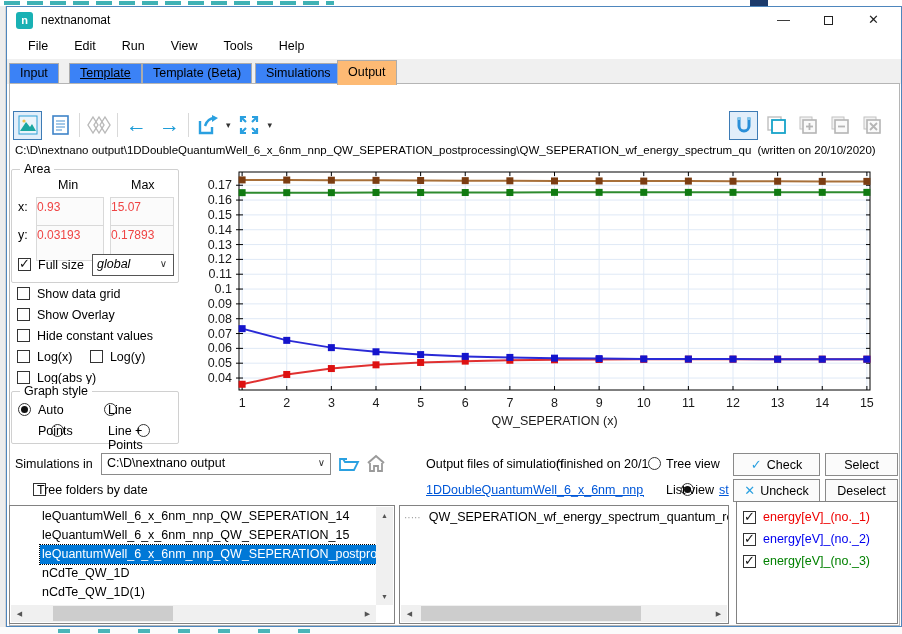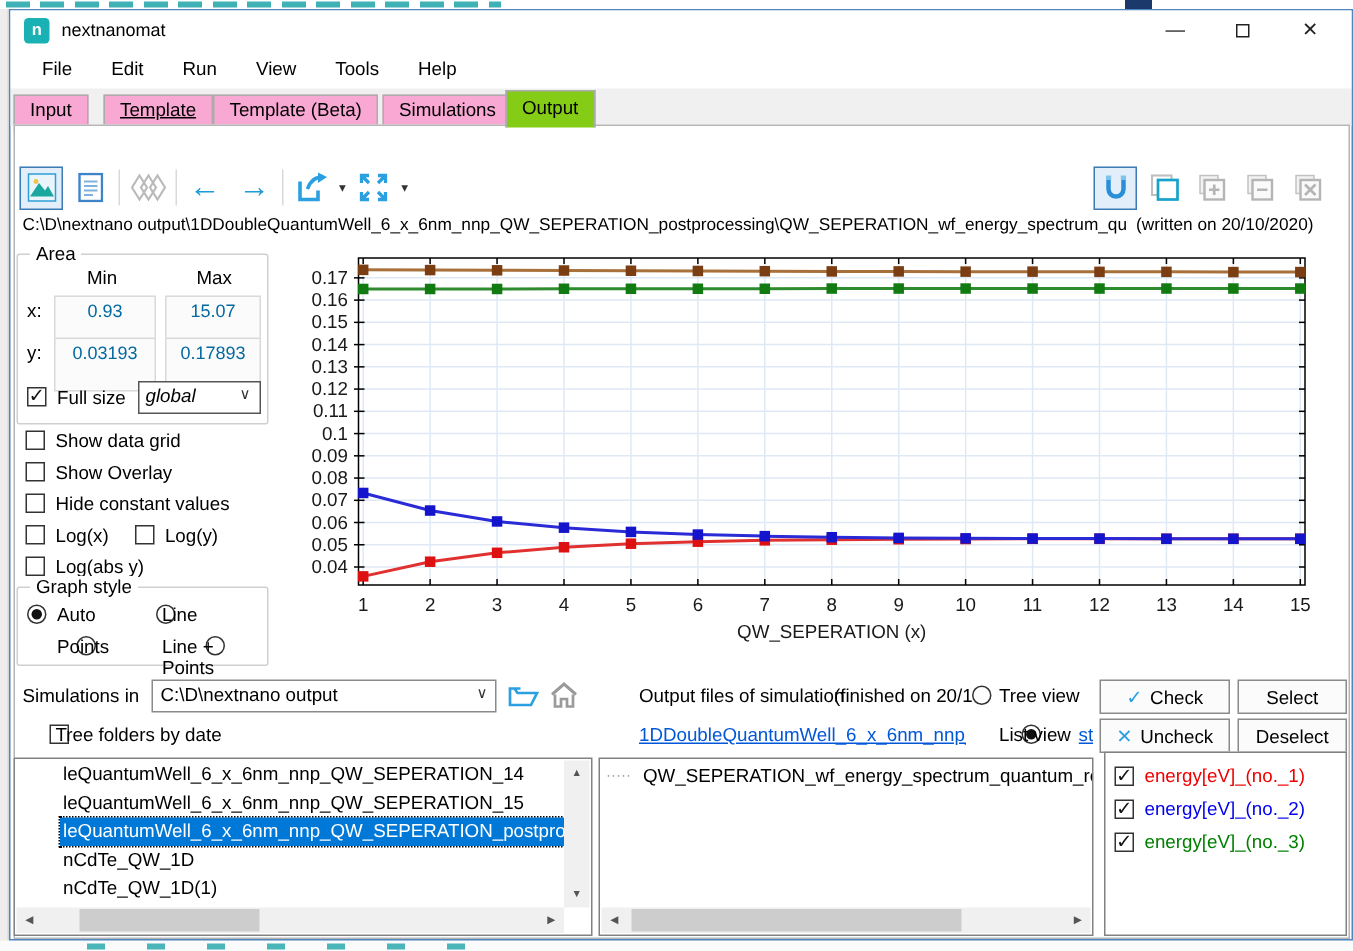--- a/index.html
+++ b/index.html
@@ -30,23 +30,23 @@
   .title-text { left:34px; top:6px; font-size:12px; }
   .wctl { top:0; width:45px; height:27px; text-align:center; line-height:26px; font-size:13px; color:#222; }
   .wctl.min { left:754px; } .wctl.max { left:799px; } .wctl.close { left:844px; }
   .maxbox { display:inline-block; width:9px; height:9px; border:1px solid #222; vertical-align:middle; }
 
   .menubar { left:0; top:26px; width:100%; height:26px; background:#fff; display:flex; align-items:center; padding-left:8px; }
   .menu-item { padding:4px 13px; font-size:12.5px; }
 
   
   .tabstrip { left:0; top:52px; width:100%; height:25px; background:#f0f0f0; }
-  .tab { position:absolute; top:4px; height:26px; background:#f9a8d4; border:1px solid #acacac;
+  .tab { position:absolute; top:4px; height:26px; background:#3b82f6; border:1px solid #acacac;
     padding:2px 10px 0 10px; font-size:12.5px; }
-  .tab.active { top:1px; height:25px; background:#84cc16; border-bottom:none; padding-top:4px; z-index:3; }
+  .tab.active { top:1px; height:25px; background:#fdba74; border-bottom:none; padding-top:4px; z-index:3; }
 
   .content-panel { left:2px; top:76px; width:891px; height:543px; background:#fff; border:1px solid #b5b5b5; }
 
   
   .subtabstrip { left:3px; top:77px; width:889px; height:24px; background:#f0f0f0; border-bottom:1px solid #c9c9c9; }
   .subtab { position:absolute; left:2px; top:1px; height:23px; background:#fff; border:1px solid #9a9a9a; border-bottom:none;
     padding:4px 10px 0 10px; font-size:12px; white-space:nowrap; }
 
   
   .tbtn { width:29px; height:29px; border:1px solid transparent; display:flex; align-items:center; justify-content:center; }
@@ -56,21 +56,21 @@
   .tsep { width:1px; height:24px; background:#d9d9d9; }
 
   
   .path-row { left:8px; top:137px; width:880px; height:16px; display:flex; font-size:11.5px; white-space:nowrap; }
   .path-text { overflow:hidden; max-width:740px; }
   .written-text { margin-left:6px; }
 
   
   .groupbox { border:1px solid #d0d0d0; border-radius:2px; }
   .gb-legend { position:absolute; top:-8px; left:8px; background:#fff; padding:0 4px; font-size:12.5px; }
-  .field { background:#fbfbfb; border:1px solid #d9d9d9; color:#0369a1; text-align:center; font-size:12px; line-height:18px; height:36px; }
+  .field { background:#fbfbfb; border:1px solid #d9d9d9; color:#ef4444; font-size:12px; line-height:18px; height:36px; }
   .cb { display:inline-block; width:13px; height:13px; border:1px solid #333; background:#fff; position:relative; vertical-align:-2px; }
   .cb.checked::after { content:"✓"; position:absolute; left:0px; top:-3px; font-size:13px; color:#111; }
   .cb-label { margin-left:7px; font-size:12.5px; }
   .radio { display:inline-block; width:13px; height:13px; border:1px solid #333; border-radius:50%; background:#fff; position:relative; vertical-align:-2px; }
   .radio.sel::after { content:""; position:absolute; left:2px; top:2px; width:7px; height:7px; border-radius:50%; background:#111; }
   .select { background:#fff; border:1px solid #555; height:22px; font-size:12.5px; padding:2px 4px; }
   .select .caret { position:absolute; right:6px; top:3px; font-size:10px; color:#333; }
 
   
   .chart-box { left:177px; top:157px; width:714px; height:285px; background:#fff; }

